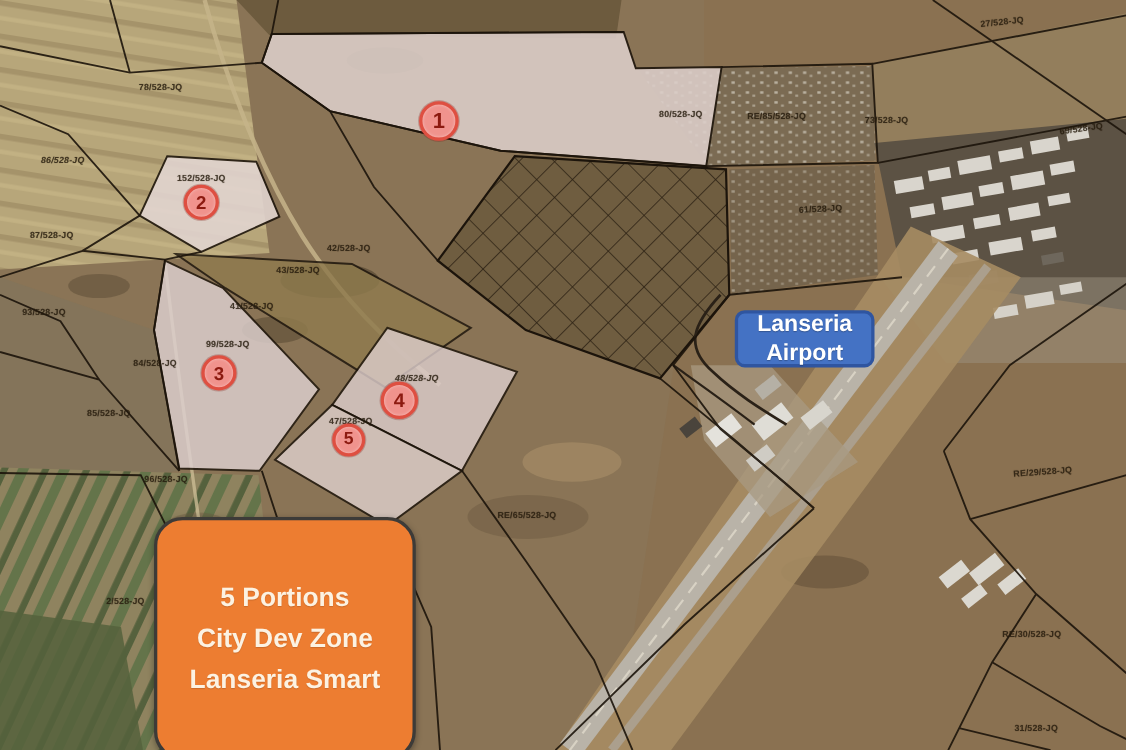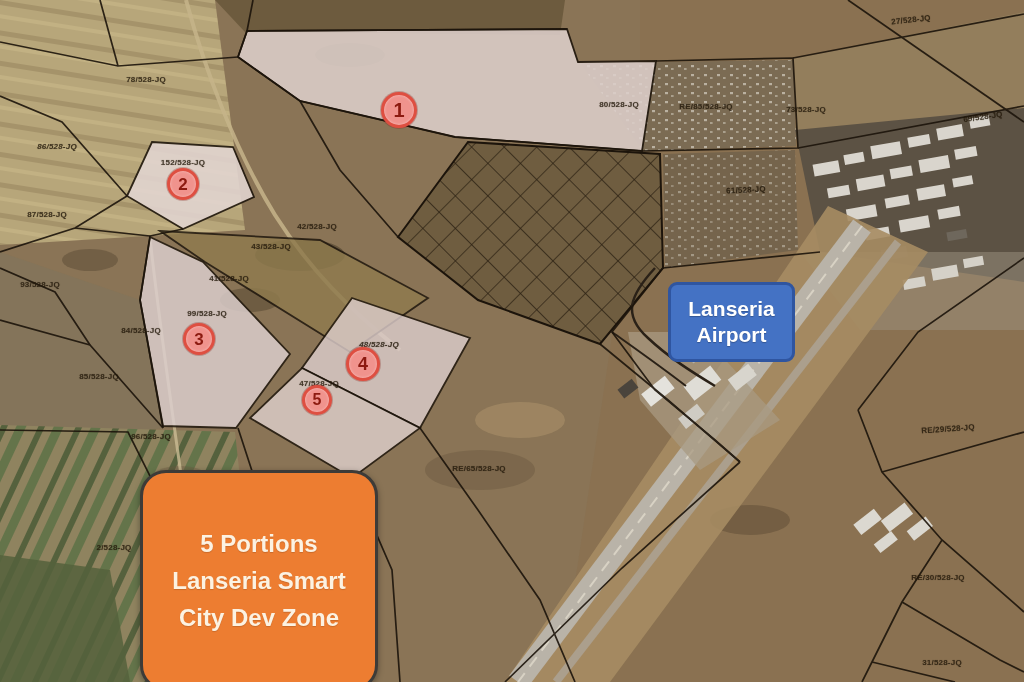--- a/index.html
+++ b/index.html
@@ -18,21 +18,21 @@
     position:absolute;transform:translate(-50%,-50%);
     border-radius:50%;
     background:var(--marker-fill,#f0938d);
     border:3px solid var(--marker-ring,#de4f41);
     color:var(--marker-text,#8c1a10);
     display:flex;align-items:center;justify-content:center;
     font-weight:bold;line-height:1;
     box-shadow:0 0 0 1px rgba(130,30,20,.28), inset 0 0 3px rgba(255,255,255,.45);
   }
   .airport-box{
-    position:absolute;left:668px;top:282px;width:127px;height:80px;
+    position:absolute;left:668px;top:282px;width:127px;height:52px;
     background:var(--airport-box-bg,#4472c4);
     border:3px solid var(--airport-box-border,#2f55a0);
     border-radius:9px;box-sizing:border-box;
     color:var(--airport-box-text,#fff);
     font-size:21px;font-weight:bold;text-align:center;
     display:flex;flex-direction:column;justify-content:center;gap:2px;
     text-shadow:0 1px 1px rgba(0,0,0,.25);
   }
   .callout-box{
     position:absolute;left:140px;top:470px;width:238px;height:221px;
@@ -254,17 +254,17 @@
       <div class="portion-marker" style="left: 317px; top: 400px; transform: translate(-50%, -50%); height: 24px; width: 24px; font-size: 16px;">5</div>
     </div>
 
   <div class="airport-box">
     <span>Lanseria</span>
     <span>Airport</span>
   </div>
 
   <div class="callout-box">
     <div>5 Portions</div>
+    <div>City Dev Zone</div>
     <div>Lanseria Smart</div>
-    <div>City Dev Zone</div>
   </div>
 
 </div>
 
 </body></html>

